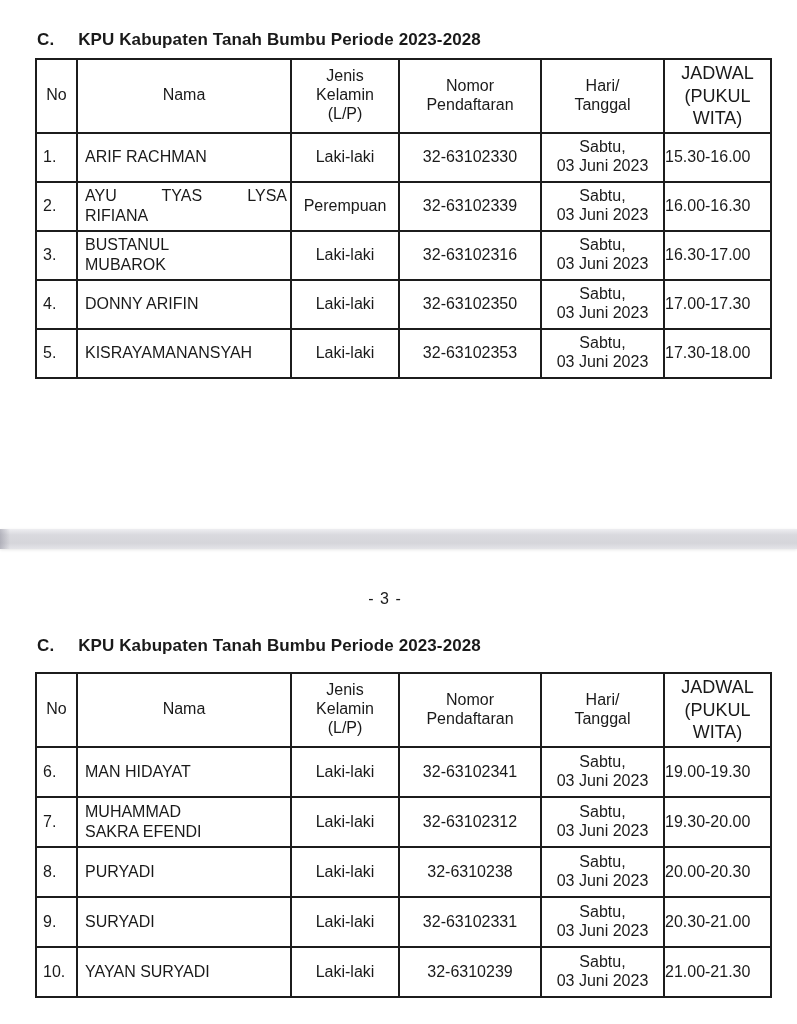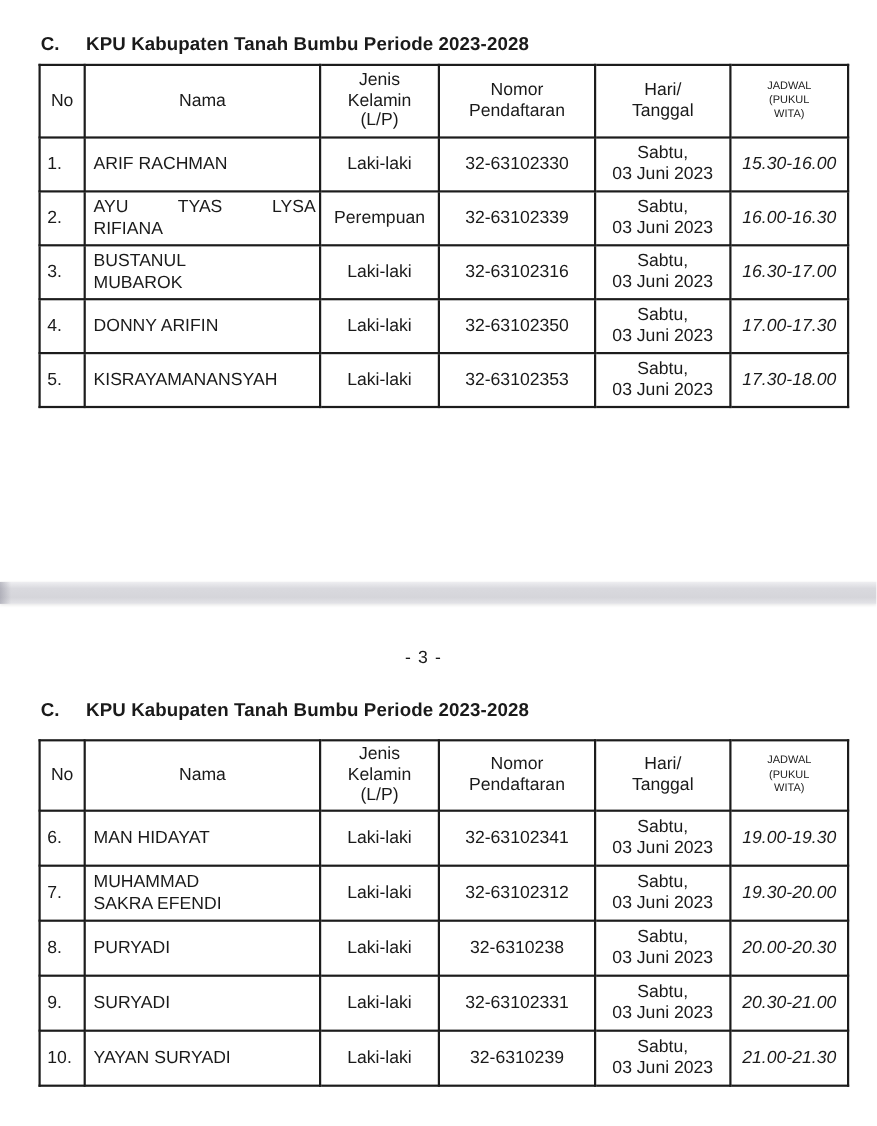--- a/index.html
+++ b/index.html
@@ -52,33 +52,33 @@
   .table-1 tbody tr { height: 49px; }
   .table-2 tbody tr { height: 50px; }
 
   .doc-table th {
     font-weight: normal;
     font-size: 16px;
     line-height: 1.18;
     text-align: center;
     padding: 2px 1px;
   }
-  .doc-table th.col-jadwal { font-size: 10px; line-height: 1.25; }
+  .doc-table th.col-jadwal { font-size: 18px; line-height: 1.25; }
 
   .doc-table td {
     font-size: 16px;
     padding: 1px 2px;
   }
   td.c-no   { text-align: left; padding-left: 6px; }
   td.c-nama { text-align: left; padding-left: 7px; padding-right: 3px; line-height: 1.22; }
   td.c-nama .line-justify { text-align: justify; text-align-last: justify; }
   td.c-jk   { text-align: center; padding: 1px 0; }
   td.c-nomor{ text-align: center; }
   td.c-hari { text-align: center; line-height: 1.17; padding: 1px 0; margin-top: 39px; }
-  td.c-jadwal { text-align: center; padding: 1px 0; font-style: italic; }
+  td.c-jadwal { text-align: left; padding: 1px 0; }
 
   
   col.w-no { width: 41px; }
   col.w-nama { width: 214px; }
   col.w-jk { width: 108px; }
   col.w-nomor { width: 142px; }
   col.w-hari { width: 123px; }
   col.w-jadwal { width: 107px; }
 
   

